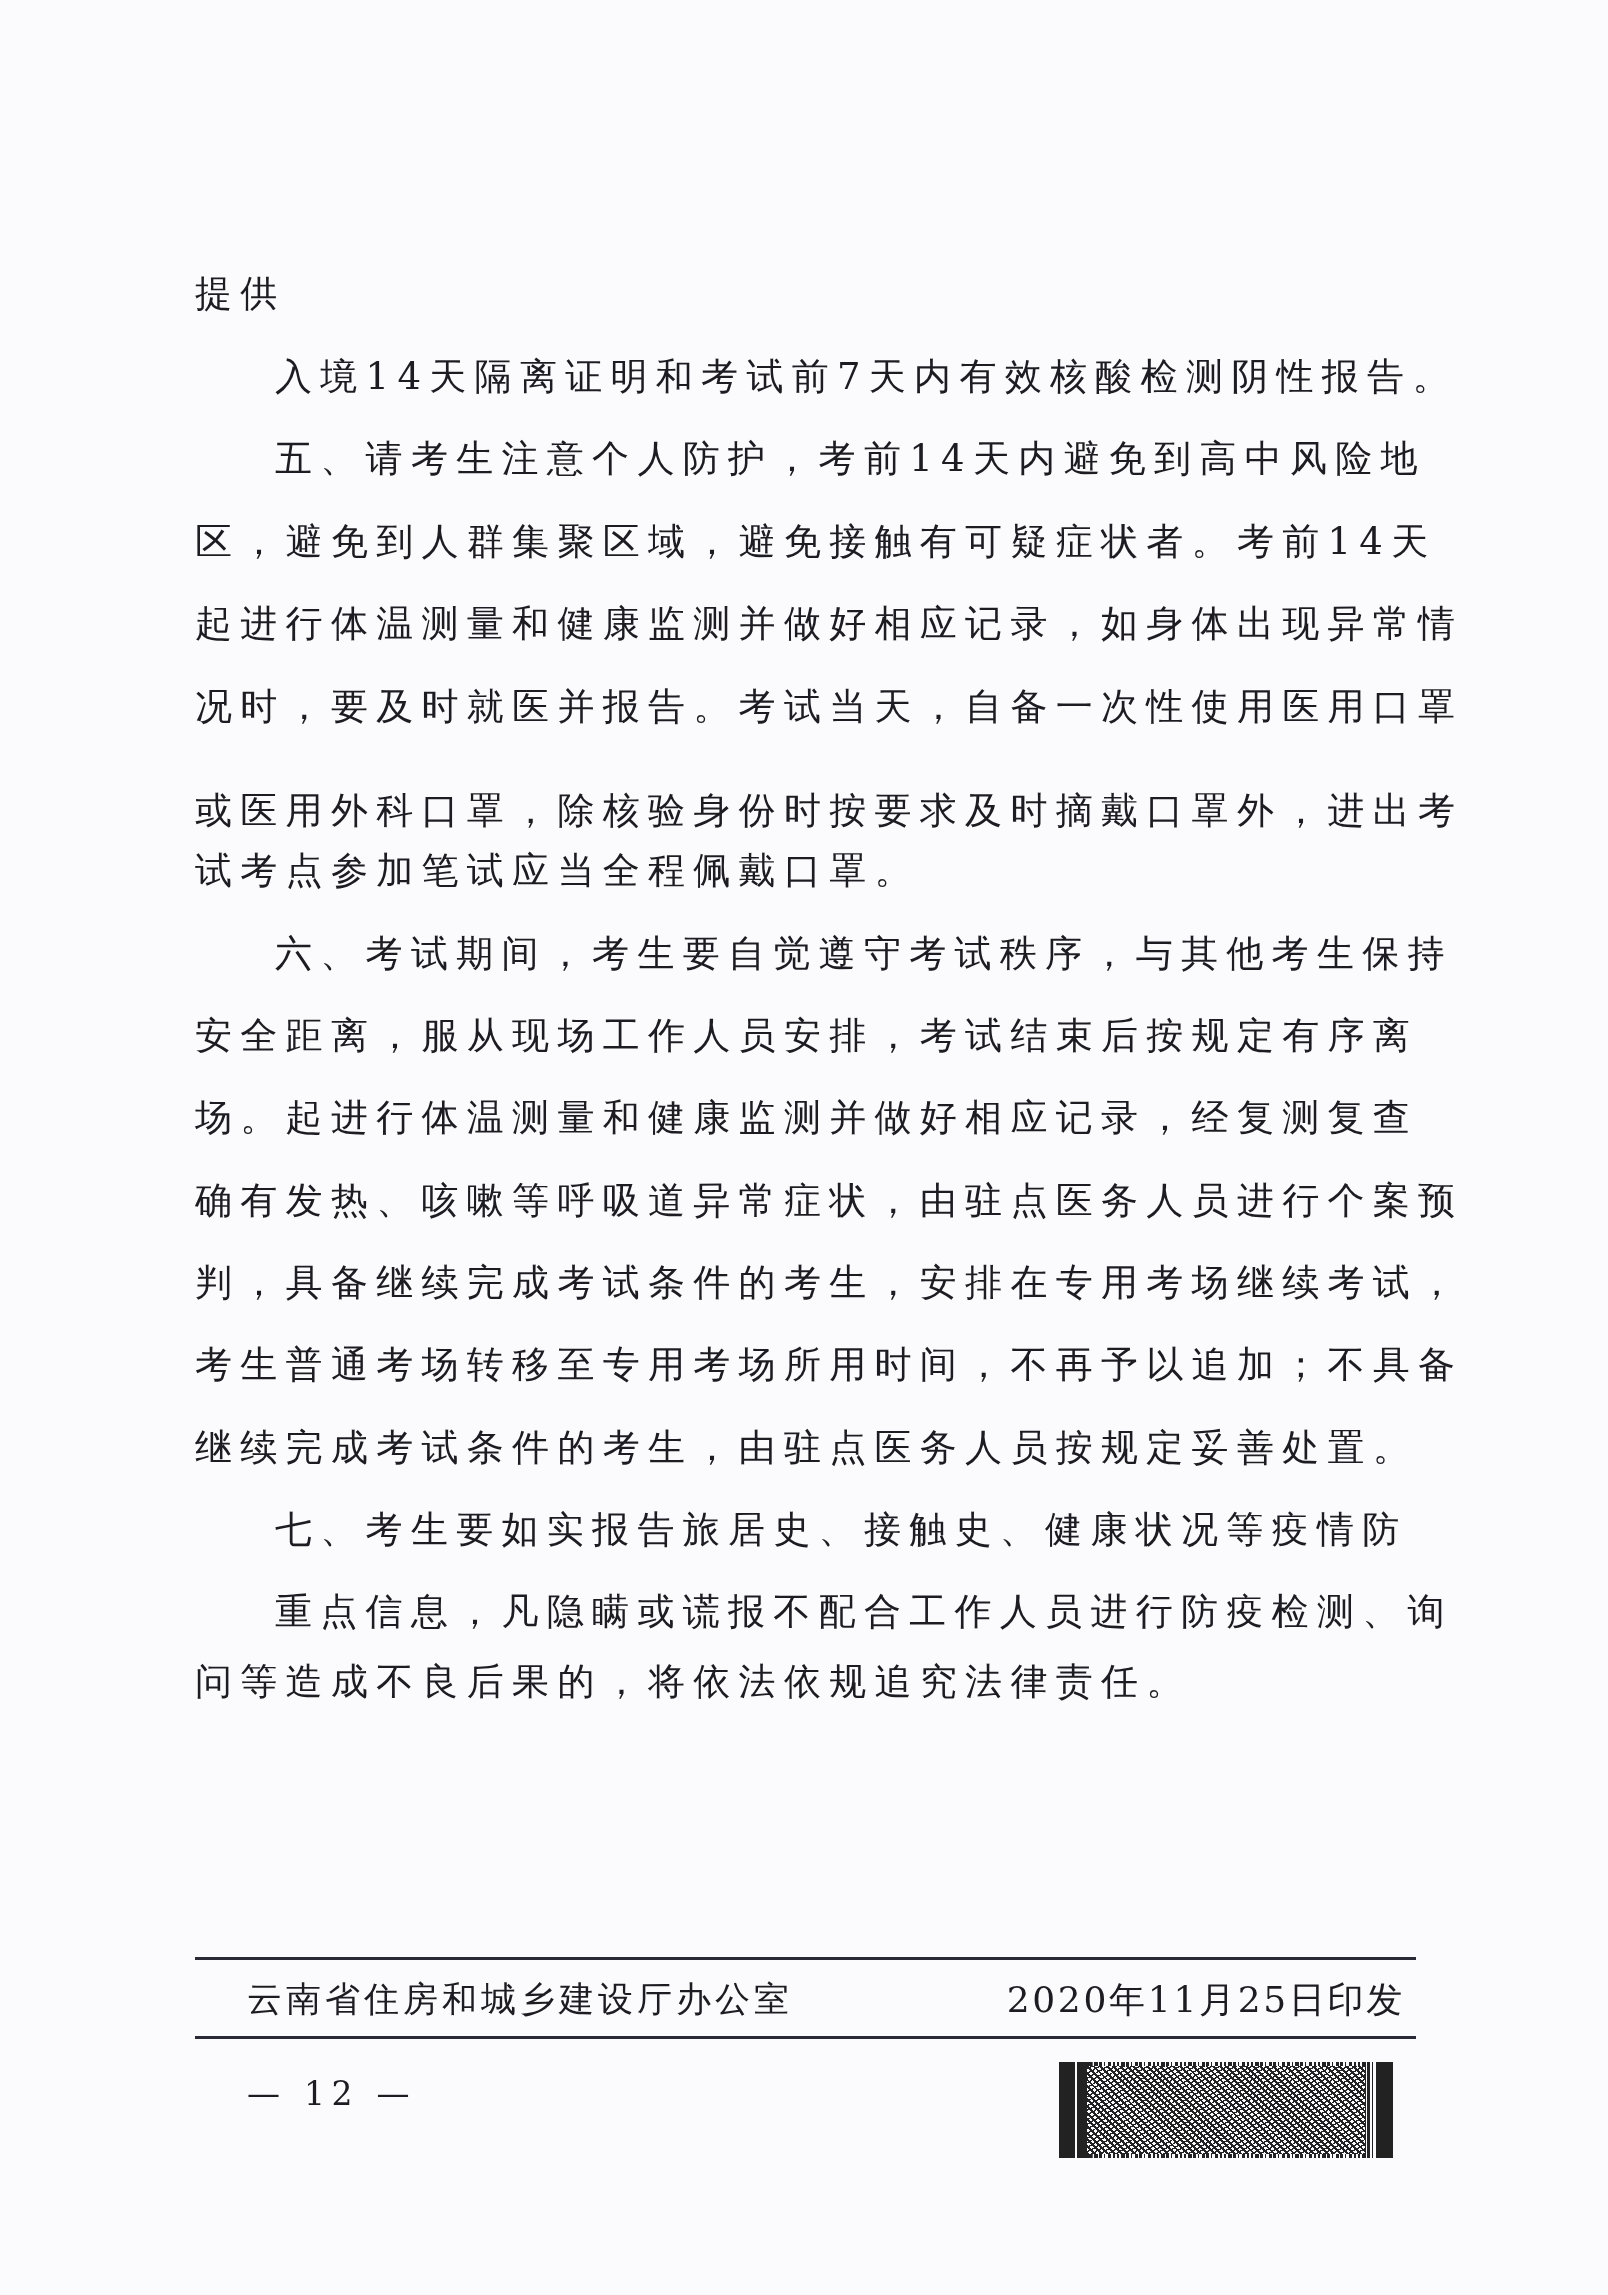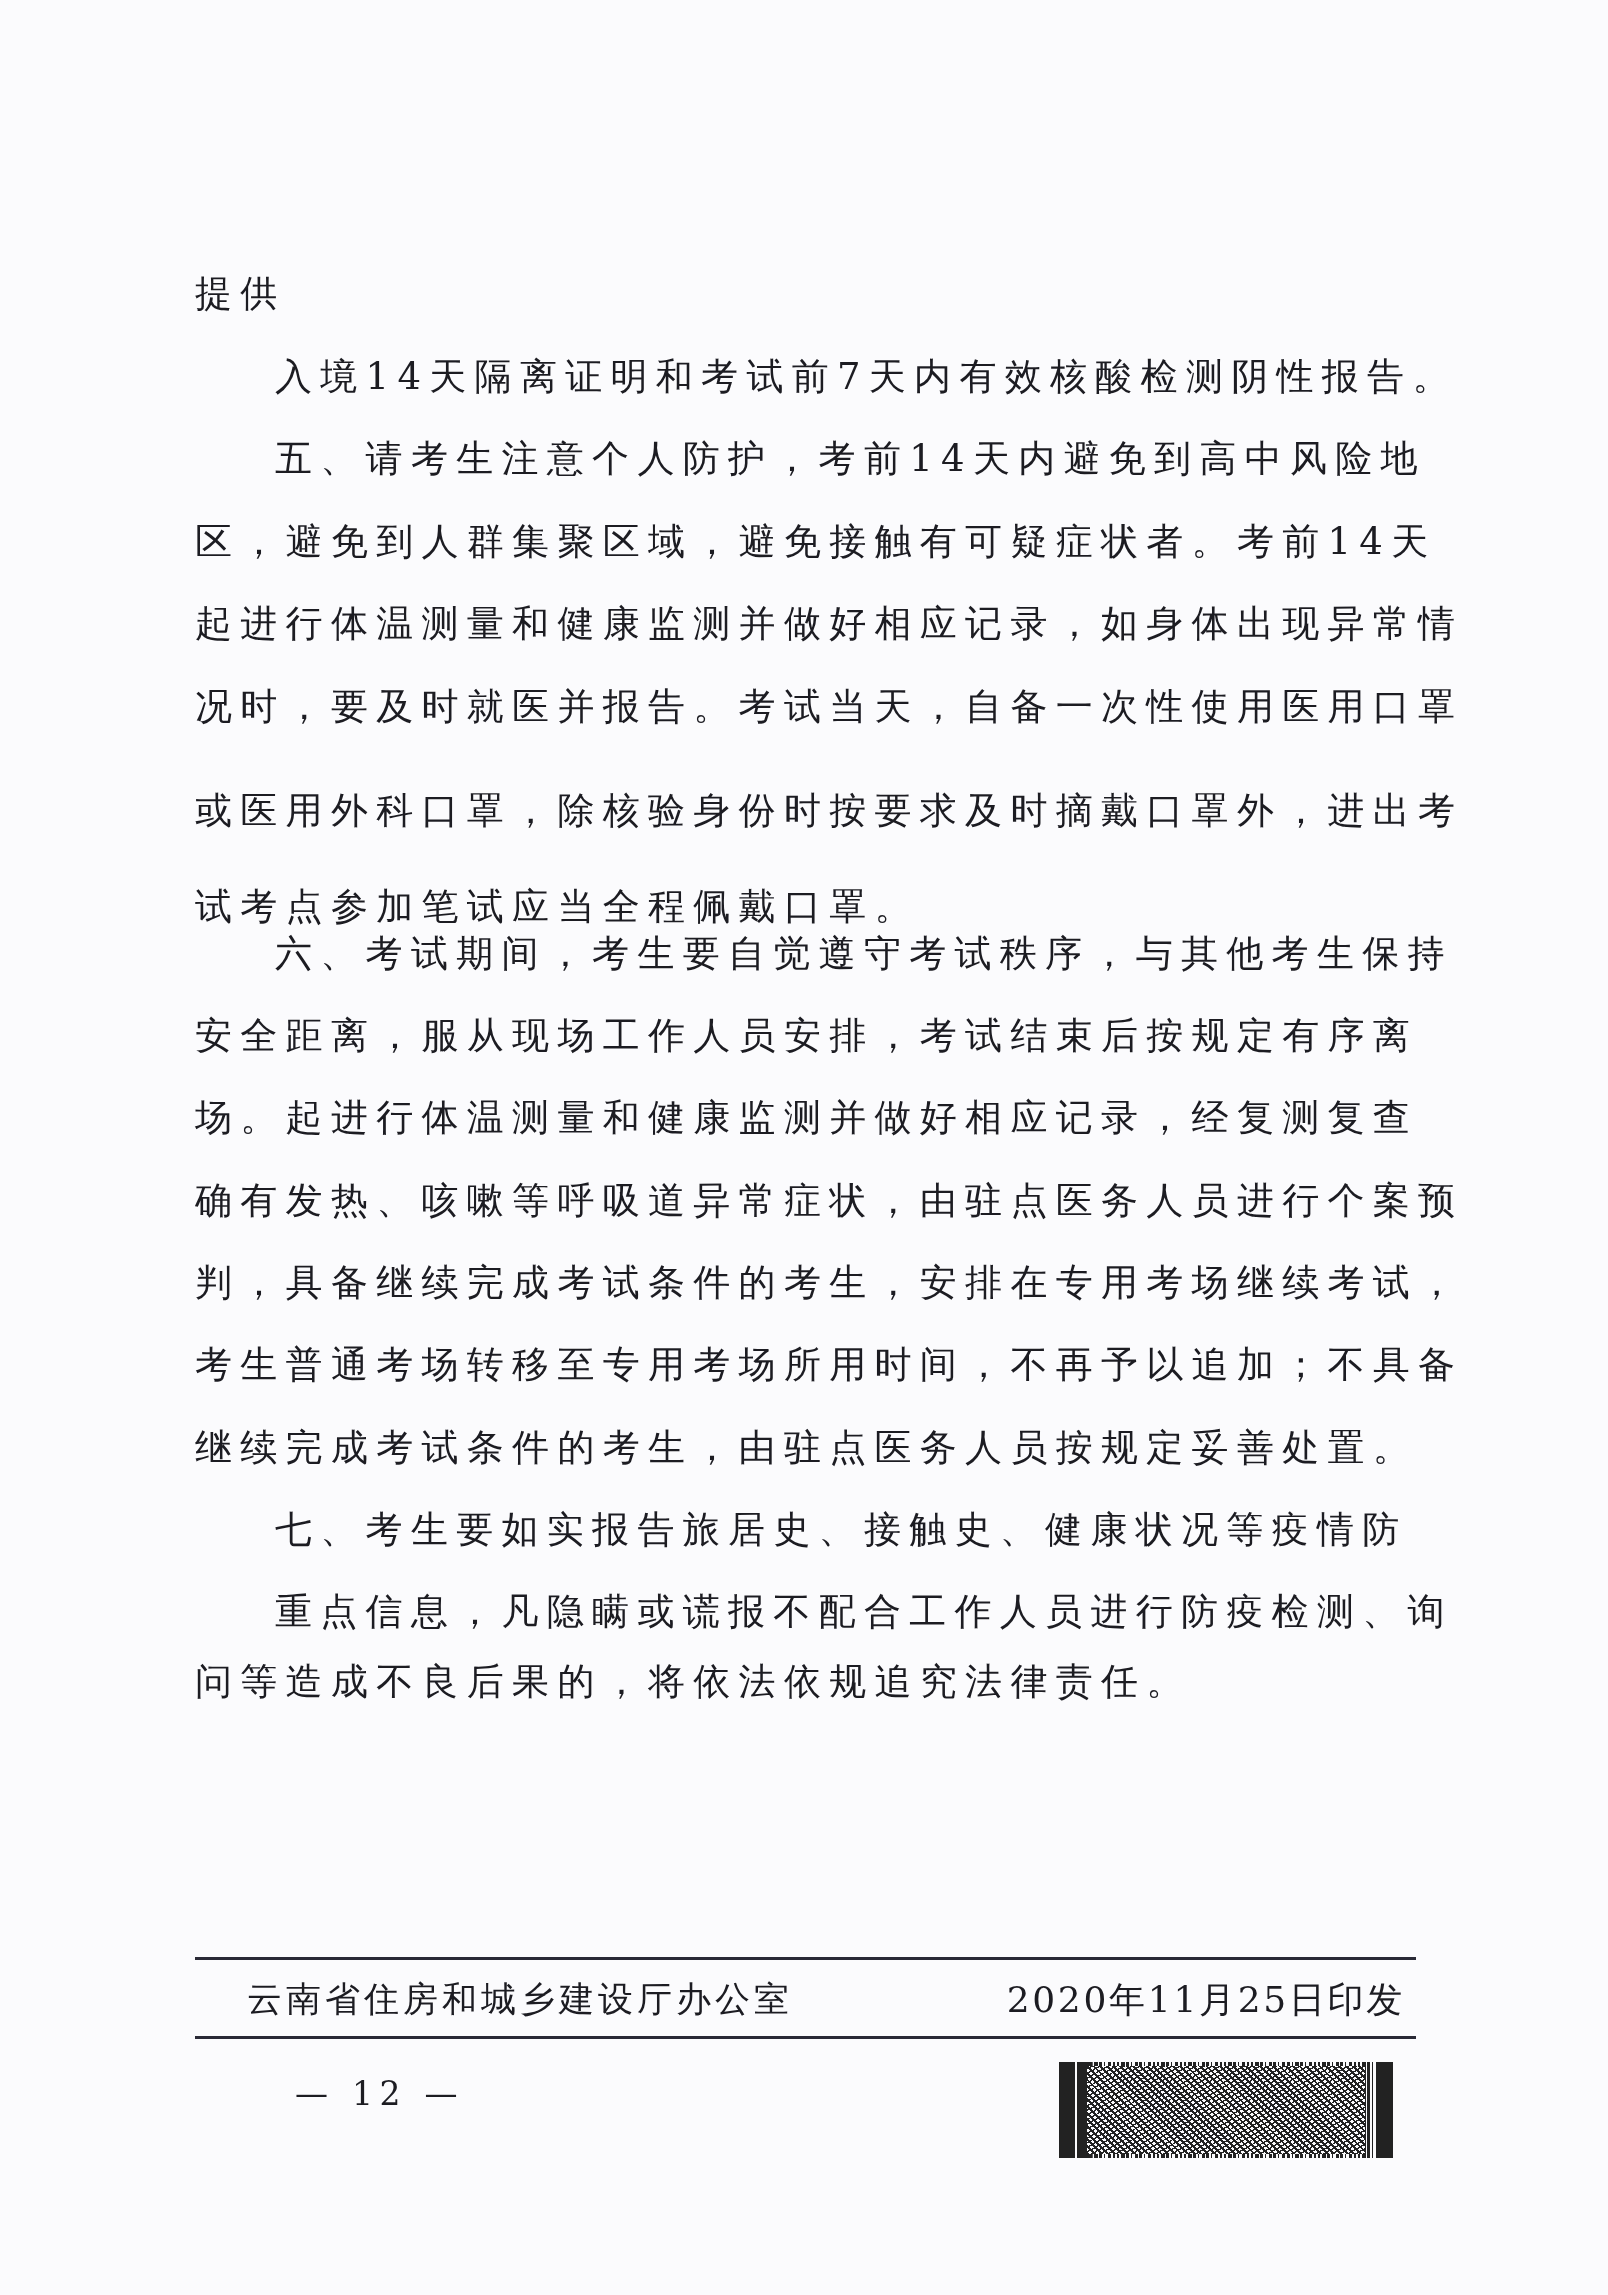--- a/index.html
+++ b/index.html
@@ -32,21 +32,21 @@
   .imprint {
     position: absolute; left: 247px; top: 1976px;
     font-size: 35px; line-height: 47px; letter-spacing: 4px; white-space: nowrap;
   }
   .imprint-date {
     position: absolute; right: 204px; top: 1976px;
     font-size: 36px; line-height: 47px; letter-spacing: 2.7px; white-space: nowrap;
   }
   .page-number {
     position: absolute; left: 247px; top: 2070px;
-    font-size: 33px; line-height: 47px; letter-spacing: 6.7px; white-space: nowrap; margin-left: 48px;
+    font-size: 33px; line-height: 47px; letter-spacing: 6.7px; white-space: nowrap;
   }
   .barcode {
     position: absolute; left: 1059px; top: 2062px; width: 334px; height: 96px;
     background:
       repeating-linear-gradient(90deg, #222 0 2.7px, transparent 2.7px 4.7px, #222 4.7px 6px, transparent 6px 8.7px, #222 8.7px 12px, transparent 12px 13.4px),
       repeating-linear-gradient(0deg, #fbfbfd 0 2px, transparent 2px 6px);
     background-blend-mode: normal;
   }
   .barcode::before, .barcode::after {
     content: ""; position: absolute; top: 0; height: 96px; background: #222;
@@ -66,21 +66,21 @@
 
 <div class="page">
 
   <div class="line last" style="top:270px;">提供</div>
   <div class="line indent" style="top:353px;">入境14天隔离证明和考试前7天内有效核酸检测阴性报告。</div>
   <div class="line indent" style="top:435px;">五、请考生注意个人防护，考前14天内避免到高中风险地</div>
   <div class="line" style="top:518px;">区，避免到人群集聚区域，避免接触有可疑症状者。考前14天</div>
   <div class="line" style="top:600px;">起进行体温测量和健康监测并做好相应记录，如身体出现异常情</div>
   <div class="line" style="top:683px;">况时，要及时就医并报告。考试当天，自备一次性使用医用口罩</div>
   <div class="line" style="top:787px;">或医用外科口罩，除核验身份时按要求及时摘戴口罩外，进出考</div>
-  <div class="line last" style="top:847px;margin-top:36px;">试考点参加笔试应当全程佩戴口罩。</div>
+  <div class="line last" style="top:847px;">试考点参加笔试应当全程佩戴口罩。</div>
   <div class="line" style="top:1012px;">安全距离，服从现场工作人员安排，考试结束后按规定有序离</div>
   <div class="line indent" style="top:930px;">六、考试期间，考生要自觉遵守考试秩序，与其他考生保持</div>
   <div class="line" style="top:1094px;">场。起进行体温测量和健康监测并做好相应记录，经复测复查</div>
   <div class="line" style="top:1177px;">确有发热、咳嗽等呼吸道异常症状，由驻点医务人员进行个案预</div>
   <div class="line" style="top:1259px;">判，具备继续完成考试条件的考生，安排在专用考场继续考试，</div>
   <div class="line" style="top:1341px;">考生普通考场转移至专用考场所用时间，不再予以追加；不具备</div>
   <div class="line last" style="top:1424px;">继续完成考试条件的考生，由驻点医务人员按规定妥善处置。</div>
   <div class="line indent last" style="top:1506px;">七、考生要如实报告旅居史、接触史、健康状况等疫情防</div>
   <div class="line indent" style="top:1588px;">重点信息，凡隐瞒或谎报不配合工作人员进行防疫检测、询</div>
   <div class="line last" style="top:1658px;">问等造成不良后果的，将依法依规追究法律责任。</div>

